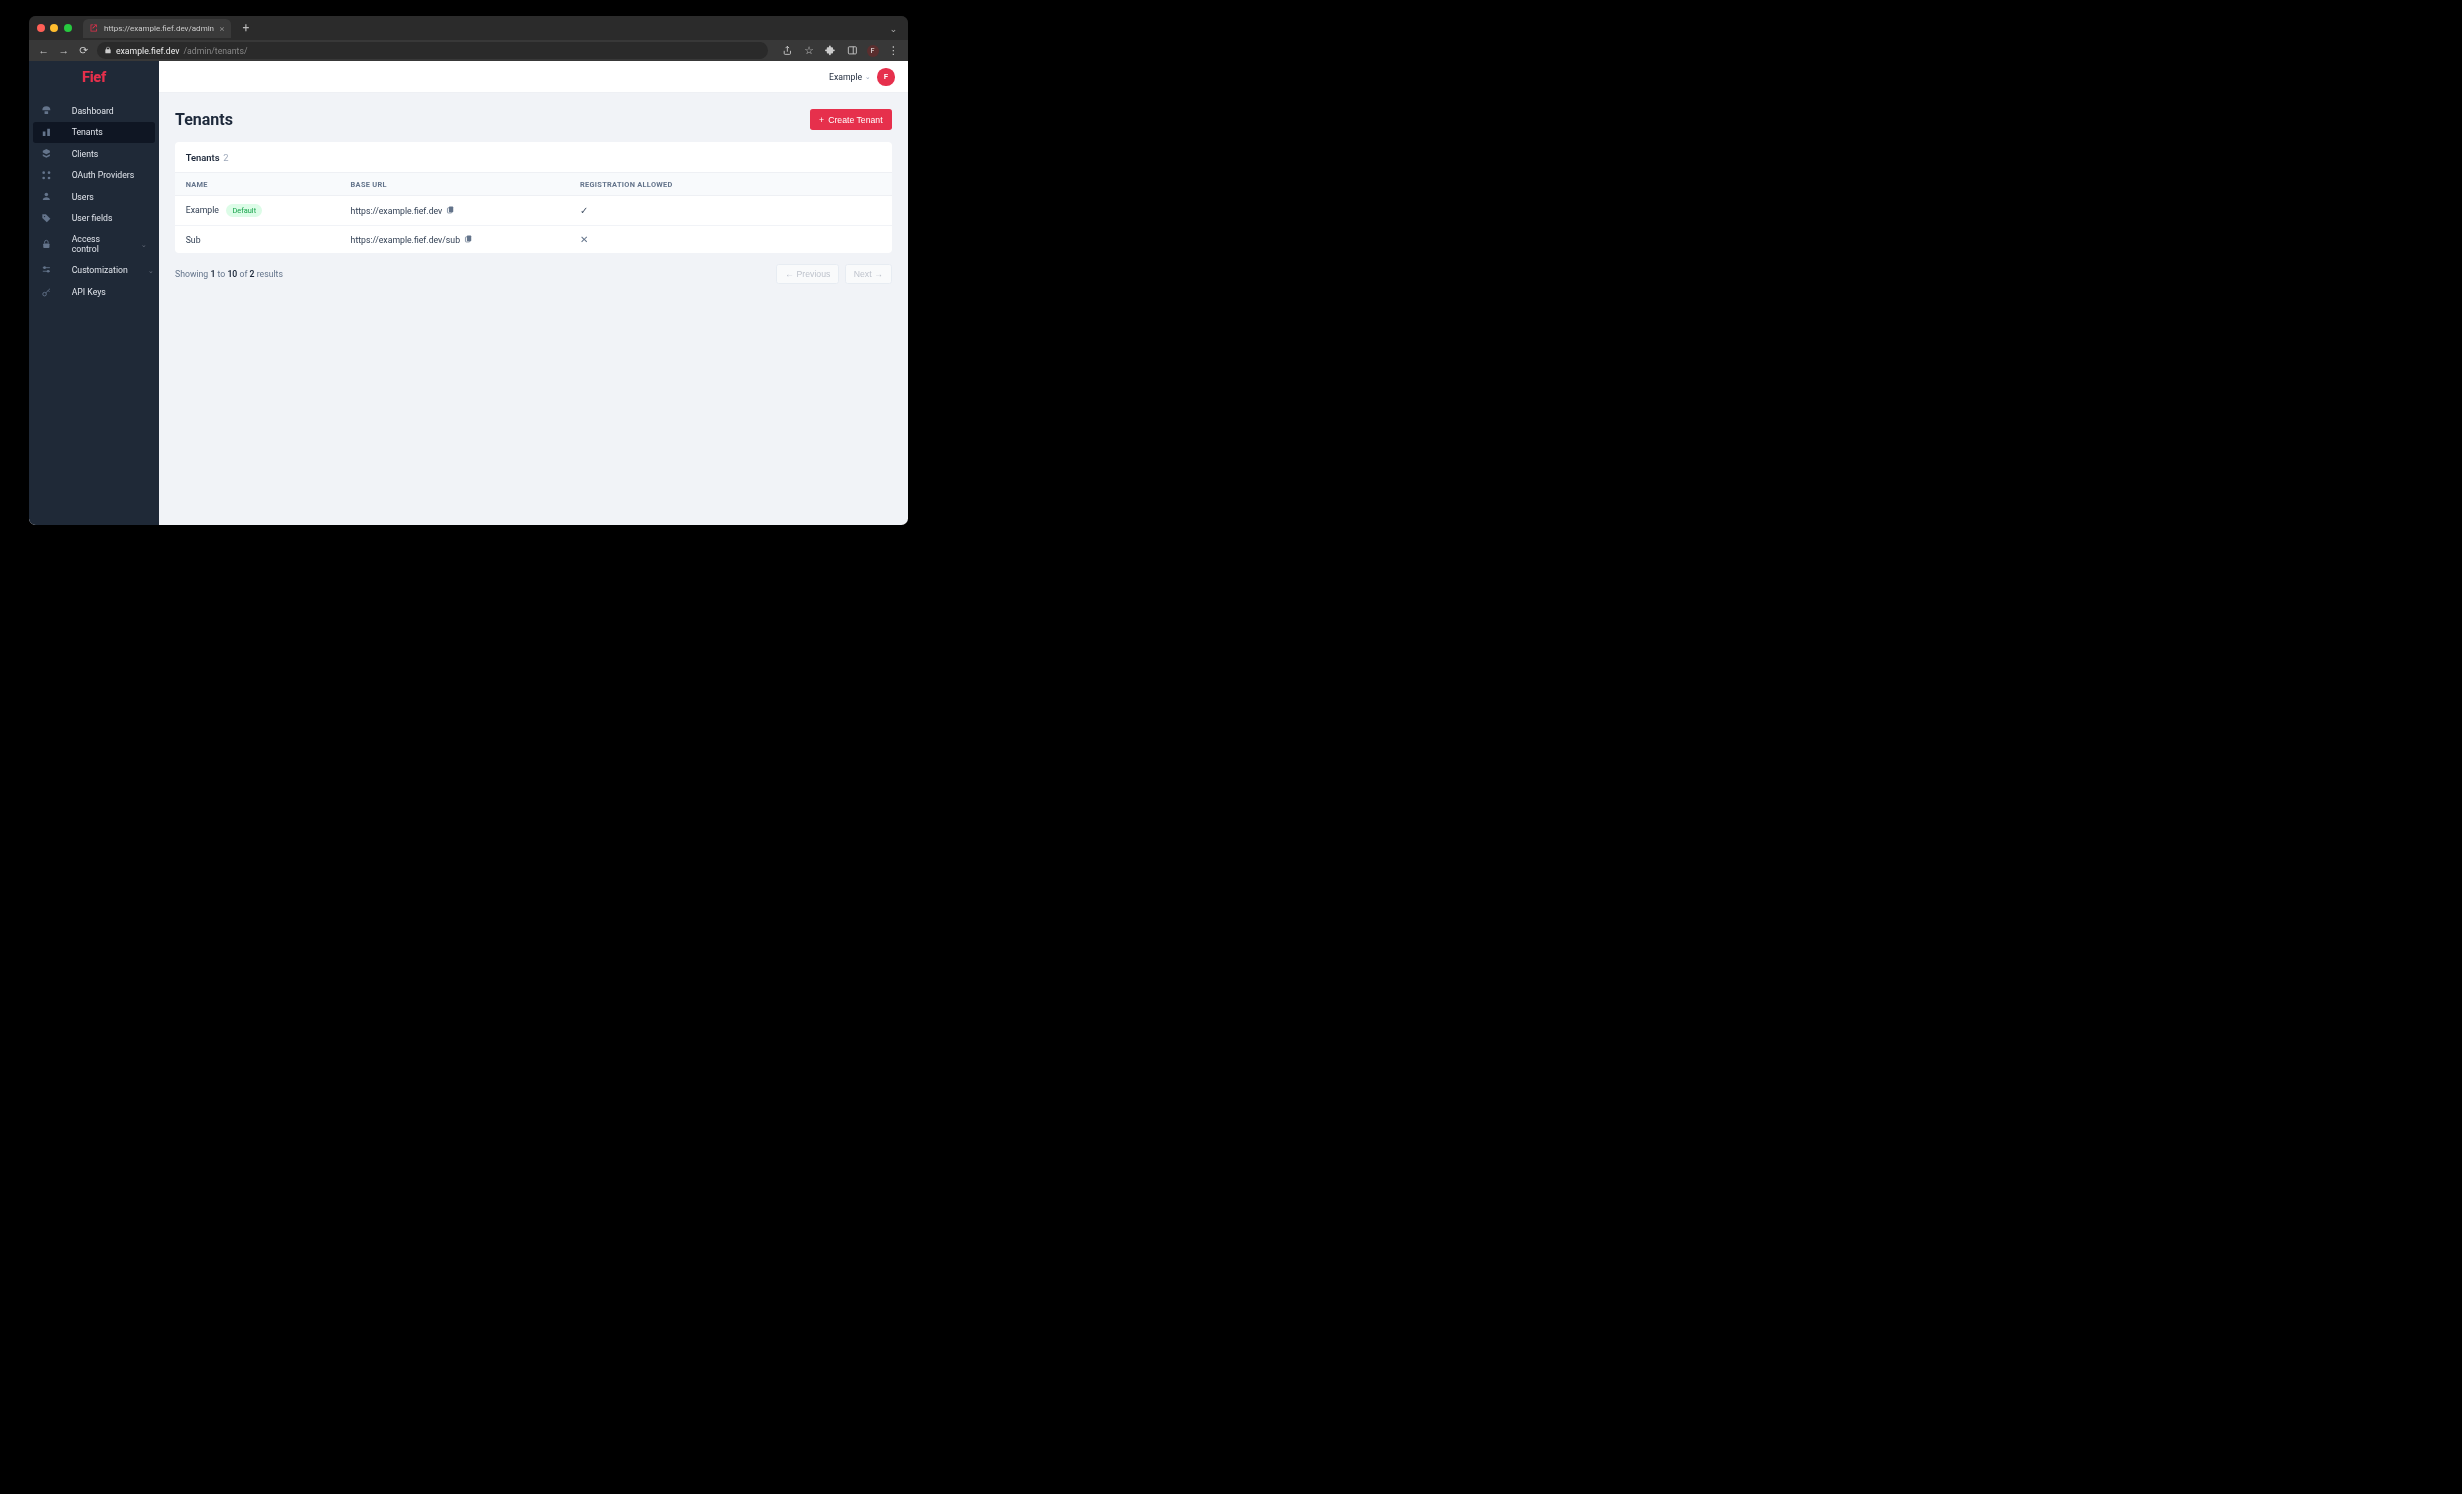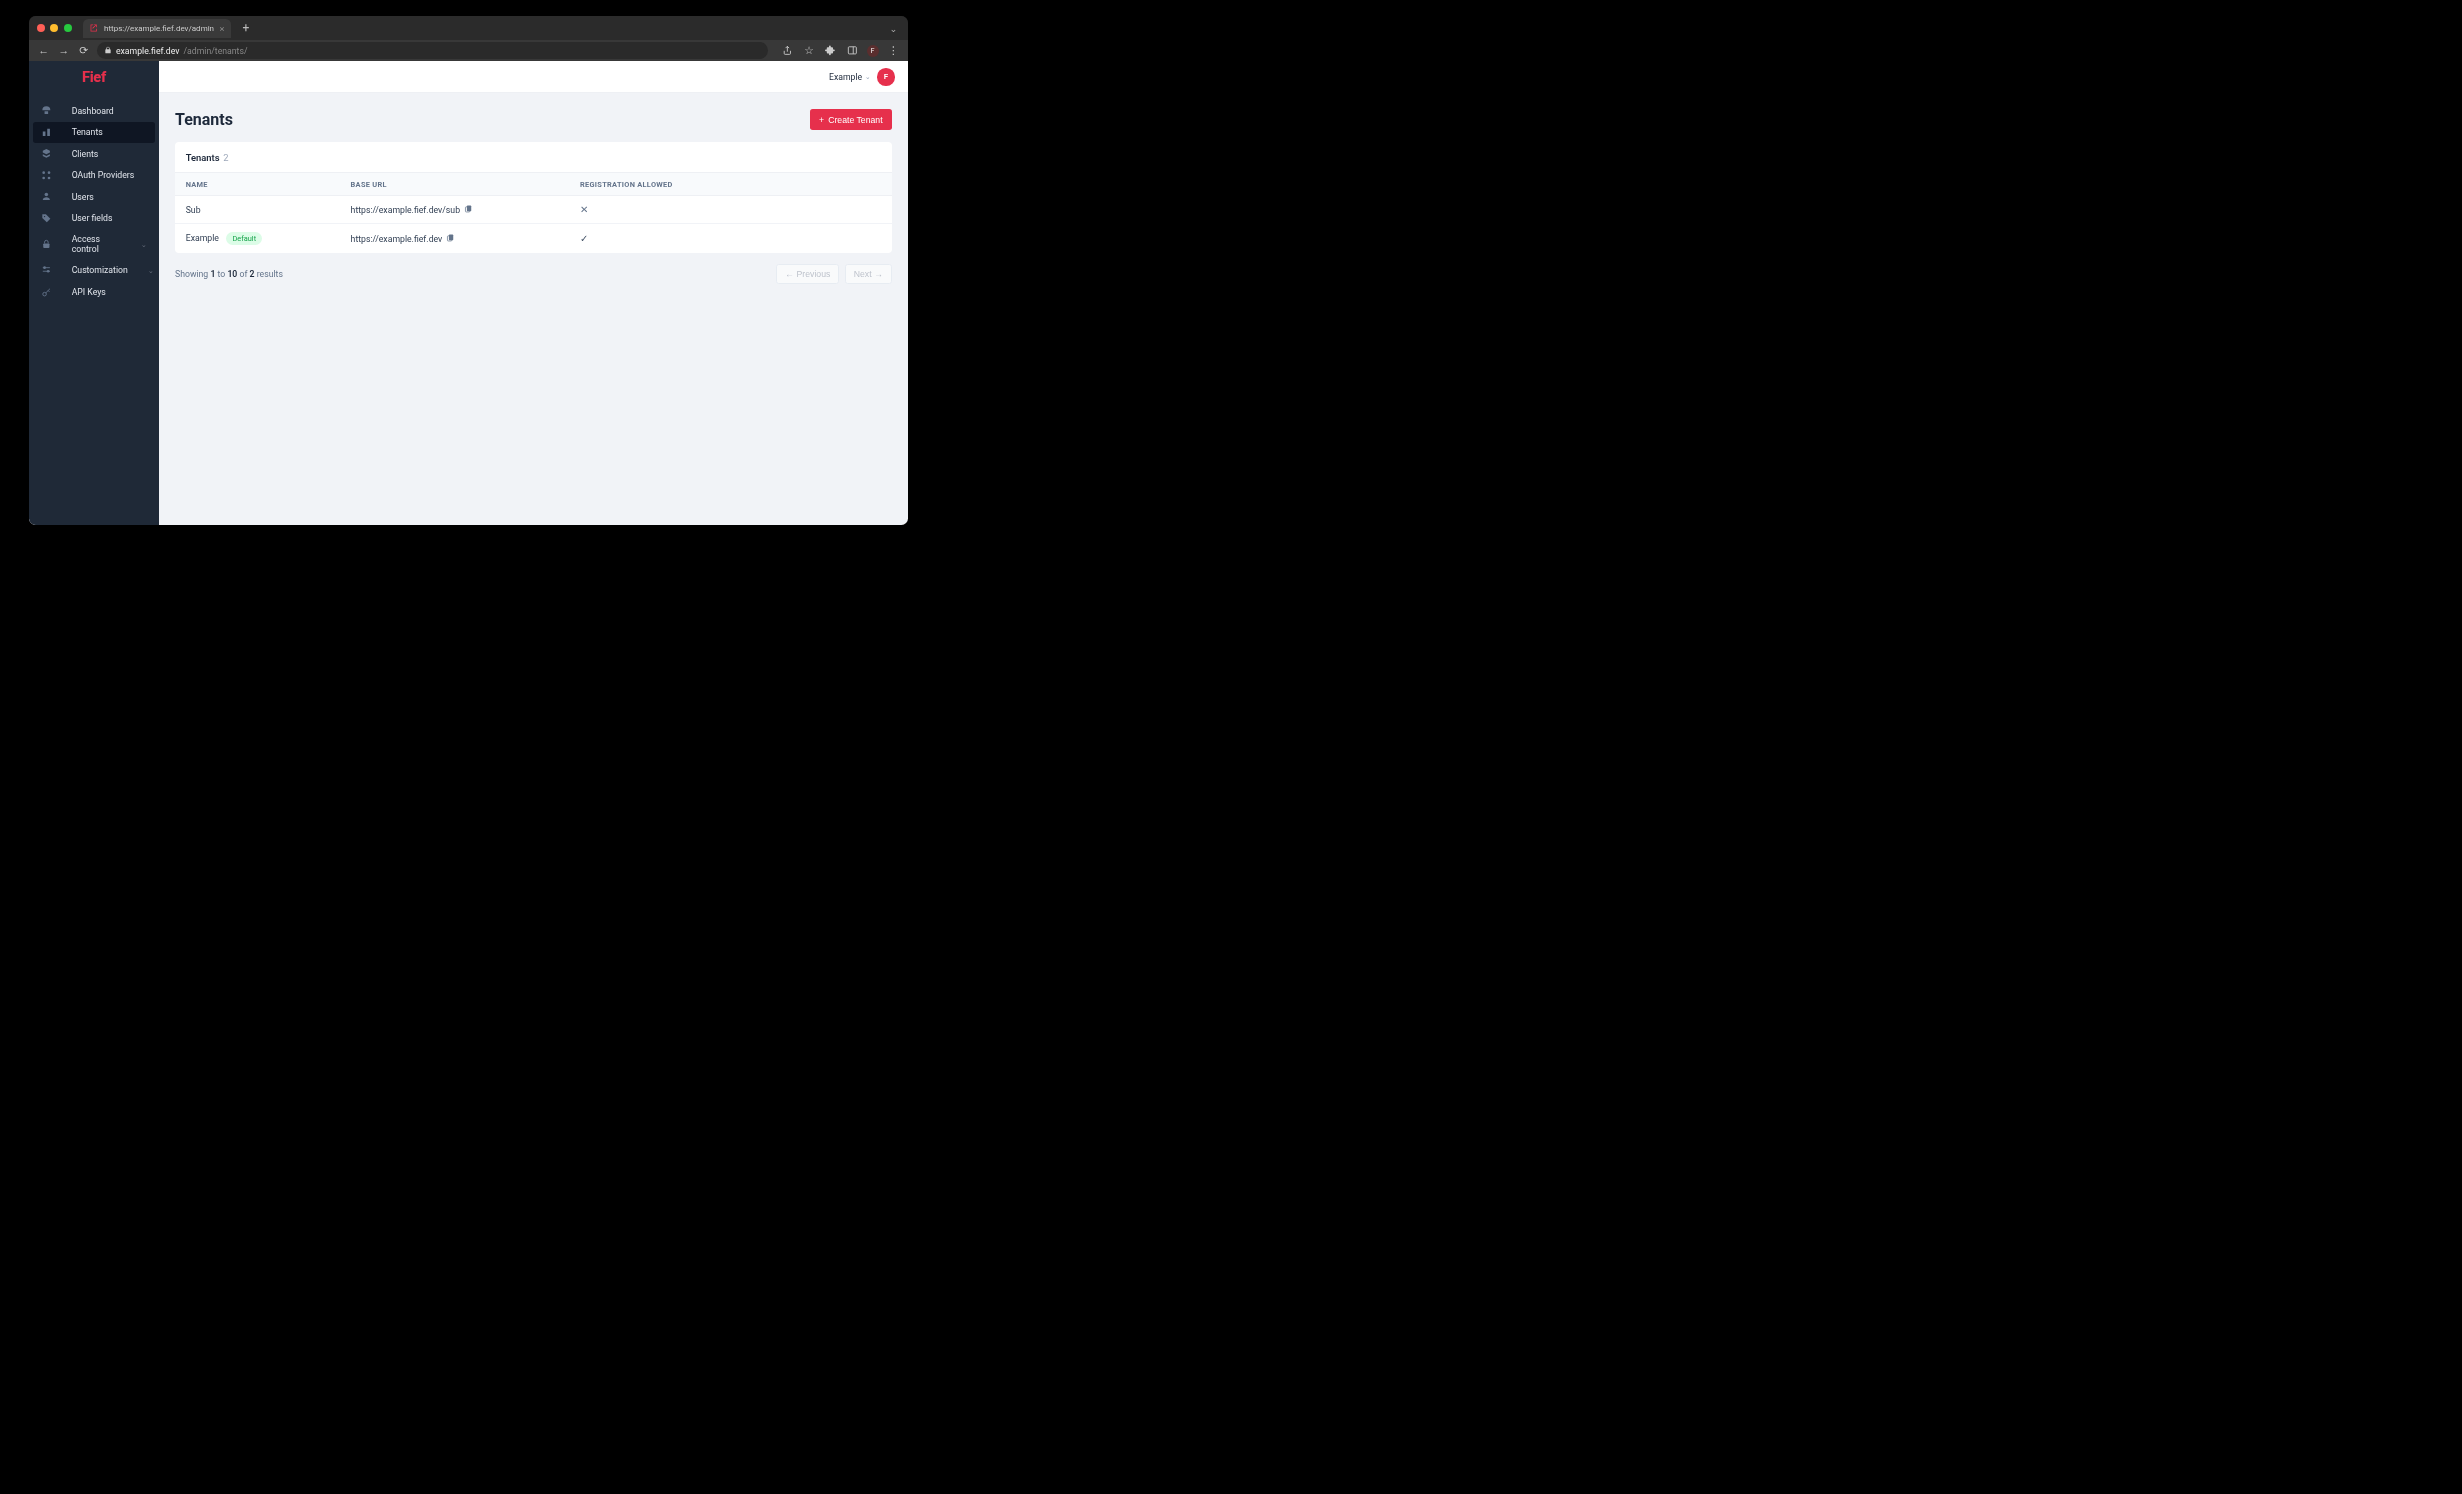--- a/index.html
+++ b/index.html
@@ -373,51 +373,51 @@
           <thead>
             <tr>
               <th style="width:23%;">NAME</th>
               <th style="width:32%;">BASE URL</th>
               <th>REGISTRATION ALLOWED</th>
             </tr>
           </thead>
           <tbody>
             <tr>
               <td>
+                <span>Example</span>
+                <span class="badge">Default</span>
+              </td>
+              <td>
+                <span>https://example.fief.dev</span>
+                <span class="clipboard-icon">
+                  <svg width="8.7" height="8.7" viewBox="0 0 24 24" fill="#64748b">
+                      <rect x="8" y="4" width="12" height="16" rx="2"></rect>
+                      <rect x="4" y="8" width="12" height="14" rx="2" fill="none" stroke="#64748b" stroke-width="2"></rect>
+                    </svg>
+                </span>
+              </td>
+              <td>
+                <span class="check-icon">✓</span>
+              </td>
+            </tr>
+            <tr>
+              <td>
                 <span>Sub</span>
               </td>
               <td>
                 <span>https://example.fief.dev/sub</span>
                 <span class="clipboard-icon">
                   <svg width="8.7" height="8.7" viewBox="0 0 24 24" fill="#64748b">
                       <rect x="8" y="4" width="12" height="16" rx="2"></rect>
                       <rect x="4" y="8" width="12" height="14" rx="2" fill="none" stroke="#64748b" stroke-width="2"></rect>
                     </svg>
                 </span>
               </td>
               <td>
                 <span class="x-icon">✕</span>
-              </td>
-            </tr>
-            <tr>
-              <td>
-                <span>Example</span>
-                <span class="badge">Default</span>
-              </td>
-              <td>
-                <span>https://example.fief.dev</span>
-                <span class="clipboard-icon">
-                  <svg width="8.7" height="8.7" viewBox="0 0 24 24" fill="#64748b">
-                      <rect x="8" y="4" width="12" height="16" rx="2"></rect>
-                      <rect x="4" y="8" width="12" height="14" rx="2" fill="none" stroke="#64748b" stroke-width="2"></rect>
-                    </svg>
-                </span>
-              </td>
-              <td>
-                <span class="check-icon">✓</span>
               </td>
             </tr>
           </tbody>
         </table>
       </div>
 
       <div class="page-footer">
         <div>
           <span>Showing</span>
           <b>1</b>

